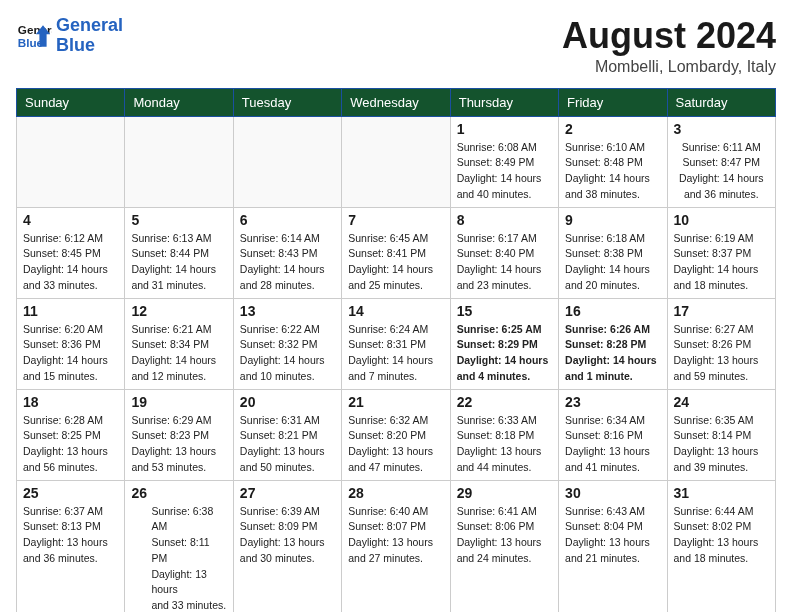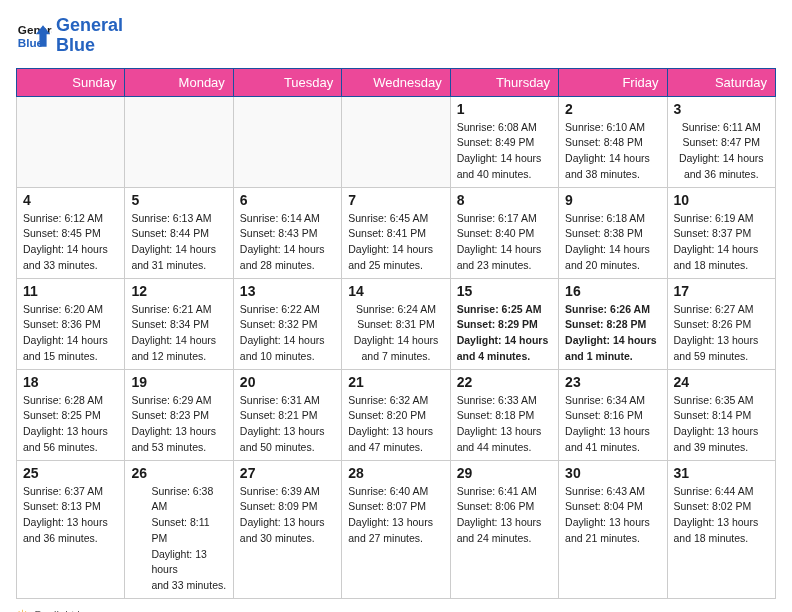--- a/index.html
+++ b/index.html
@@ -45,23 +45,23 @@
       font-size: 16px;
       color: #444;
       margin-top: 2px;
     }
     .calendar {
       width: 100%;
       border-collapse: collapse;
       font-size: 11px;
     }
     .calendar th {
-      background: #ec4899;
+      background: #14532d;
       color: #fff;
-      text-align: right;
+      text-align: left;
       padding: 6px 8px;
       font-size: 13px;
       font-weight: normal;
       border: 1px solid #1a4fa0;
     }
     .calendar td {
       border: 1px solid #ccc;
       vertical-align: top;
       padding: 4px 6px;
       width: calc(100% / 7);
@@ -102,20 +102,24 @@
     <svg class="logo-icon" viewBox="0 0 40 40">
       <text x="2" y="18" font-size="13" font-weight="bold" fill="#1a1a1a">General</text>
       <text x="2" y="32" font-size="13" font-weight="bold" fill="#2563c0">Blue</text>
       <polygon points="30,8 38,18 34,18 34,32 26,32 26,18 22,18" fill="#2563c0"></polygon>
     </svg>
     <div>
       <div class="logo-text"><span>General</span></div>
       <div class="logo-text"><span style="color:#2563c0">Blue</span></div>
     </div>
   </div>
+  <div class="title-area">
+    <div class="month-year">August 2024</div>
+    <div class="location">Mombelli, Lombardy, Italy</div>
+  </div>
 </div>
 
 <table class="calendar">
   <thead>
     <tr>
     <th>Sunday</th>
         <th>Monday</th>
         <th>Tuesday</th>
         <th>Wednesday</th>
         <th>Thursday</th>
@@ -219,21 +223,21 @@
         </td>
         <td>
           <div class="day-number">13</div>
           <div class="day-info" style="white-space: pre-line;">Sunrise: 6:22 AM
 Sunset: 8:32 PM
 Daylight: 14 hours
 and 10 minutes.</div>
         </td>
         <td>
           <div class="day-number">14</div>
-          <div class="day-info" style="white-space: pre-line; text-align: center;">Sunrise: 6:24 AM
+          <div class="day-info" style="white-space: pre-line;">Sunrise: 6:24 AM
 Sunset: 8:31 PM
 Daylight: 14 hours
 and 7 minutes.</div>
         </td>
         <td>
           <div class="day-number">15</div>
           <div class="day-info" style="white-space: pre-line; font-weight: bold;">Sunrise: 6:25 AM
 Sunset: 8:29 PM
 Daylight: 14 hours
 and 4 minutes.</div>

